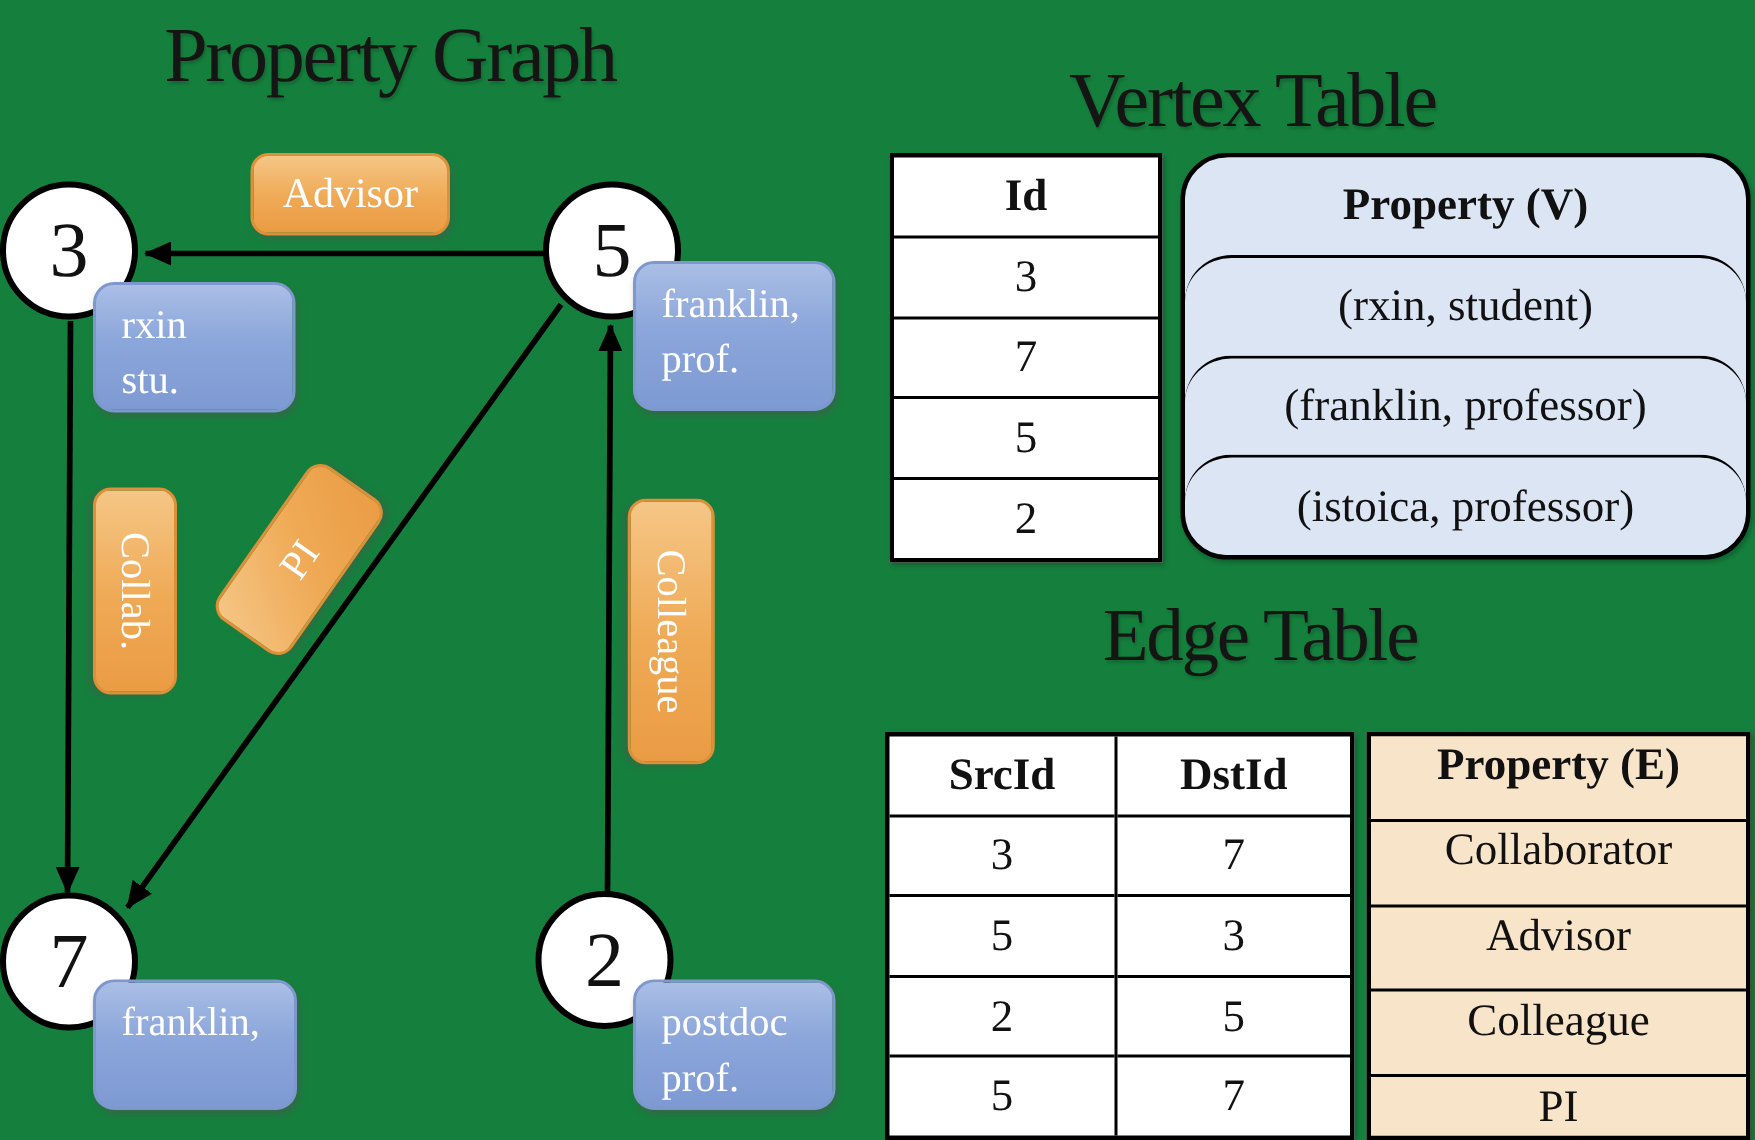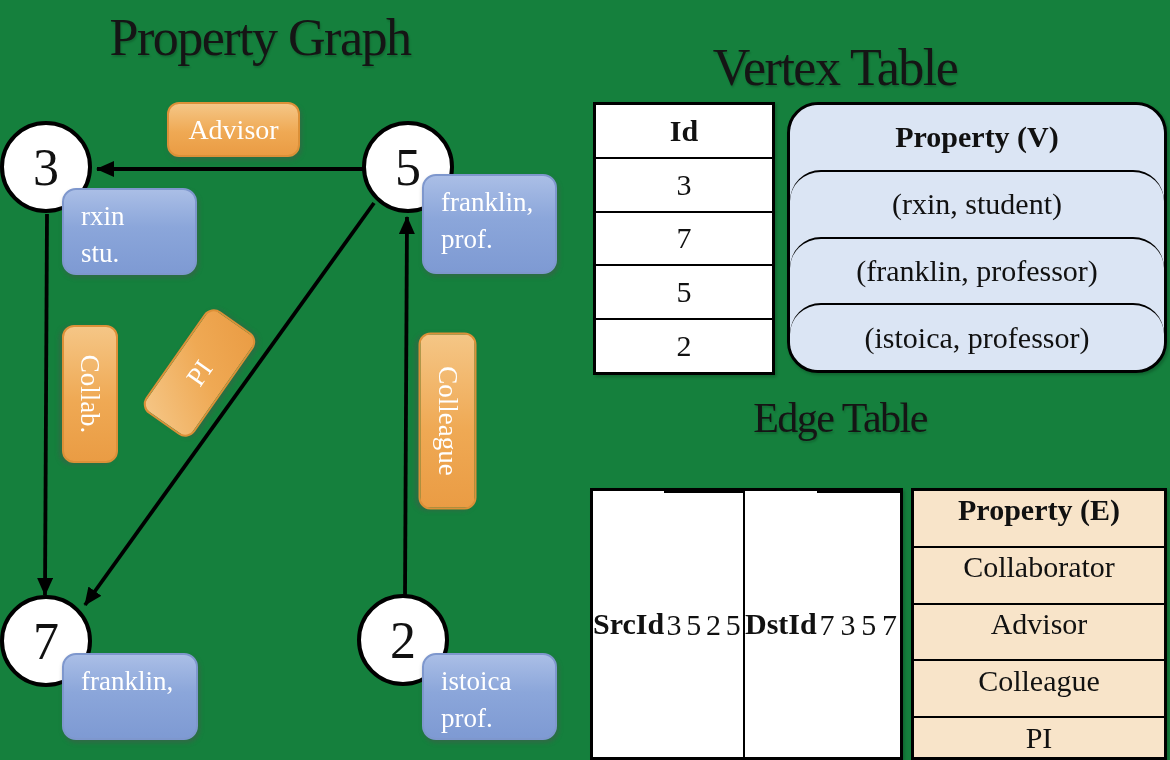--- a/index.html
+++ b/index.html
@@ -56,32 +56,32 @@
   }
   .tcell {
     flex:1; display:flex; align-items:center; justify-content:center;
     font-size:30px; color:#111; border-top:2.5px solid #000; white-space:nowrap;
   }
   .tcell:first-child { border-top:none; }
   .hdr { font-weight:bold; }
   .bg-vprop { background:#dbe5f4;border-radius:31px; }
   .bg-eprop { background:#f8e4c9;gap:16px; }
   .tsplit { flex-direction:row; }
-  .subcol { display:flex; flex-direction:row; }
+  .subcol { display:flex; flex-direction:column; }
   .subcol.first { width:150px; }
   .subcol.second { flex:1; border-left:2.5px solid #000; }
 </style>
 </head>
 <body>
 
 <div id="stage">
 
   <div class="big-title" style="left:0px; top:8px; width:520px;">Property Graph</div>
   <div class="big-title" style="left:585px; top:12px; width:500px;margin-top:26px;">Vertex Table</div>
-  <div class="big-title" style="left:590px; top:394px; width:500px; font-size:42px;">Edge Table</div>
+  <div class="big-title" style="left:590px; top:394px; width:500px; font-size:50px;">Edge Table</div>
 
   <svg id="edges-svg" width="585" height="760" viewBox="0 0 585 760">
     <defs>
       <marker id="arrow" markerUnits="userSpaceOnUse" markerWidth="18" markerHeight="16" refX="17" refY="8" orient="auto">
         <path d="M0,0 L18,8 L0,16 Z" fill="#000"></path>
       </marker>
     </defs>
     <line x1="365" y1="169" x2="97" y2="169" stroke="#000" stroke-width="3.8" marker-end="url(#arrow)"></line>
     <line x1="47" y1="214" x2="45" y2="595" stroke="#000" stroke-width="3.8" marker-end="url(#arrow)"></line>
     <line x1="374" y1="203" x2="85" y2="605" stroke="#000" stroke-width="3.8" marker-end="url(#arrow)"></line>
@@ -119,21 +119,21 @@
     <span class="bl">stu.</span>
   </div>
   <div class="prop-box" style="left:422px; top:174px; width:135px; height:100px;">
     <span class="bl">franklin,</span>
     <span class="bl">prof.</span>
   </div>
   <div class="prop-box" style="left:62px; top:653px; width:136px; height:87px;">
     <span class="bl">franklin,</span>
   </div>
   <div class="prop-box" style="left:422px; top:653px; width:135px; height:87px;">
-    <span class="bl">istoica</span>
+    <span class="bl">postdoc</span>
     <span class="bl">prof.</span>
   </div>
 
   <div class="tcol" style="left:593px; top:102px; width:182px; height:273px;">
     <div class="tcell hdr">Id</div>
     <div class="tcell">3</div>
     <div class="tcell">7</div>
     <div class="tcell">5</div>
     <div class="tcell">2</div>
   </div>

